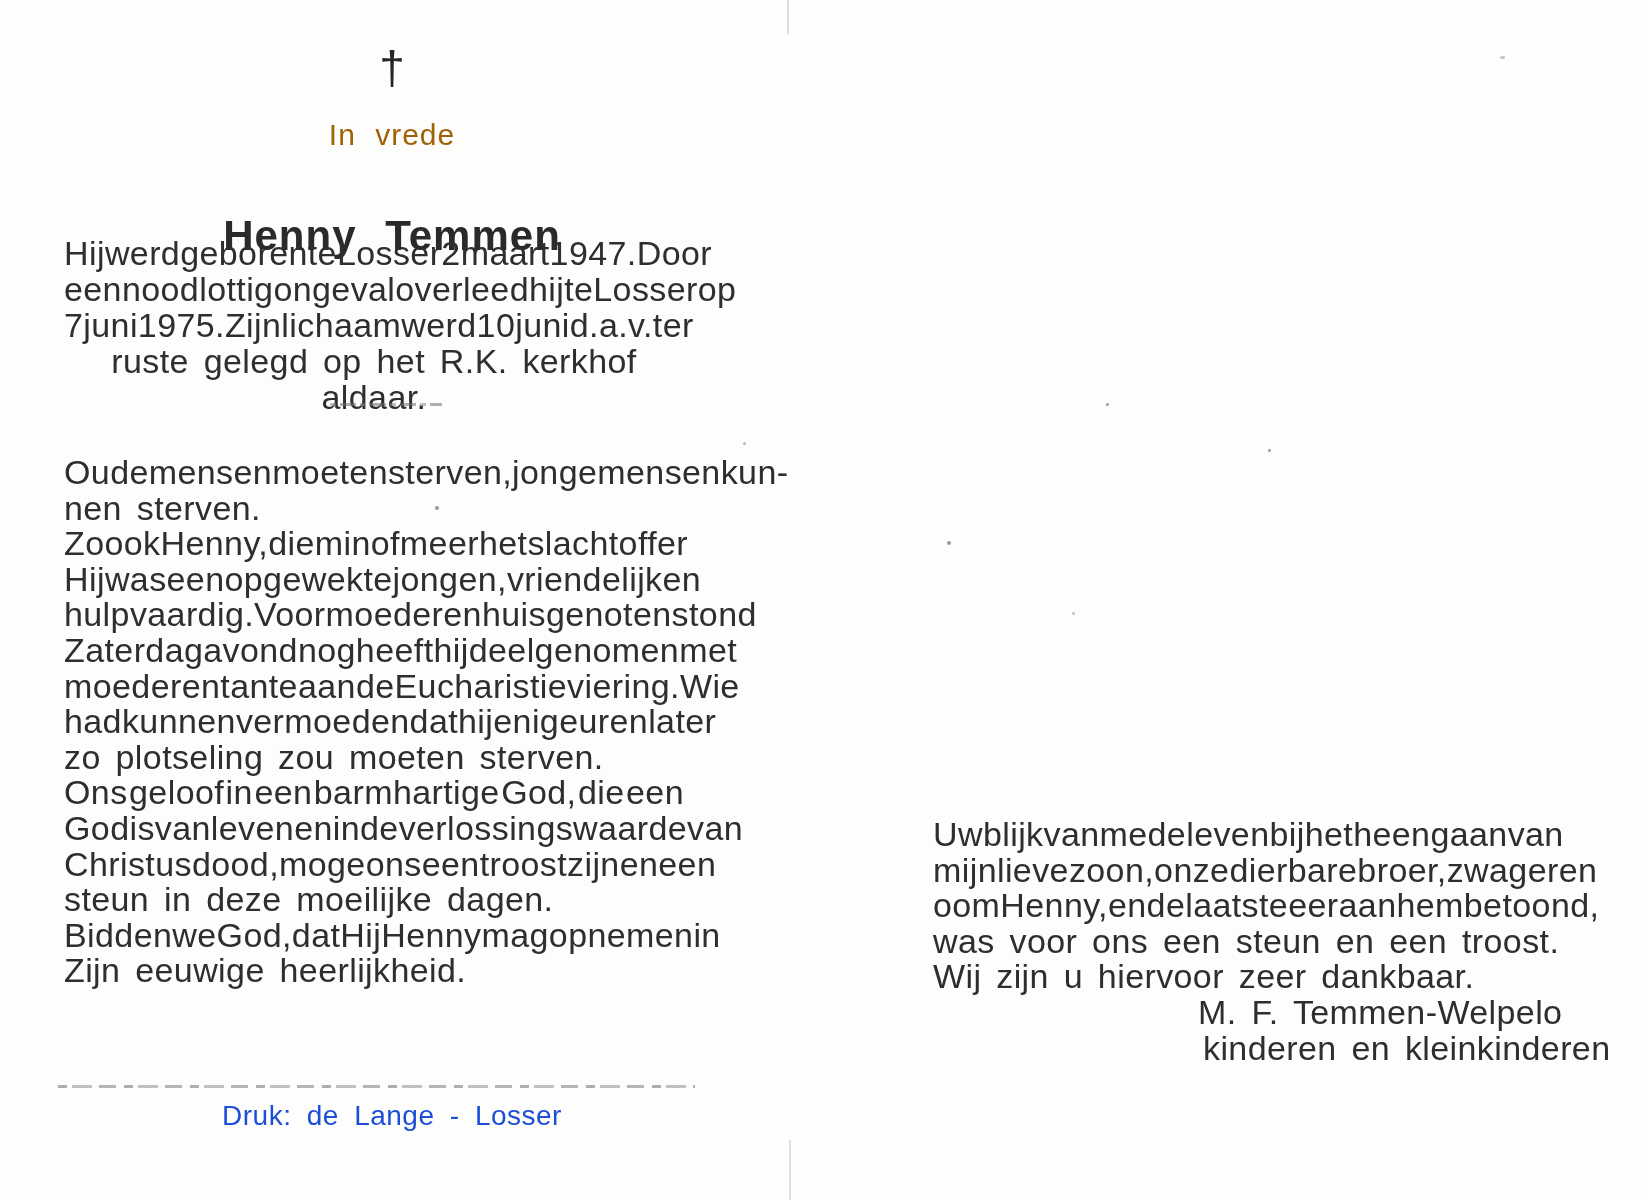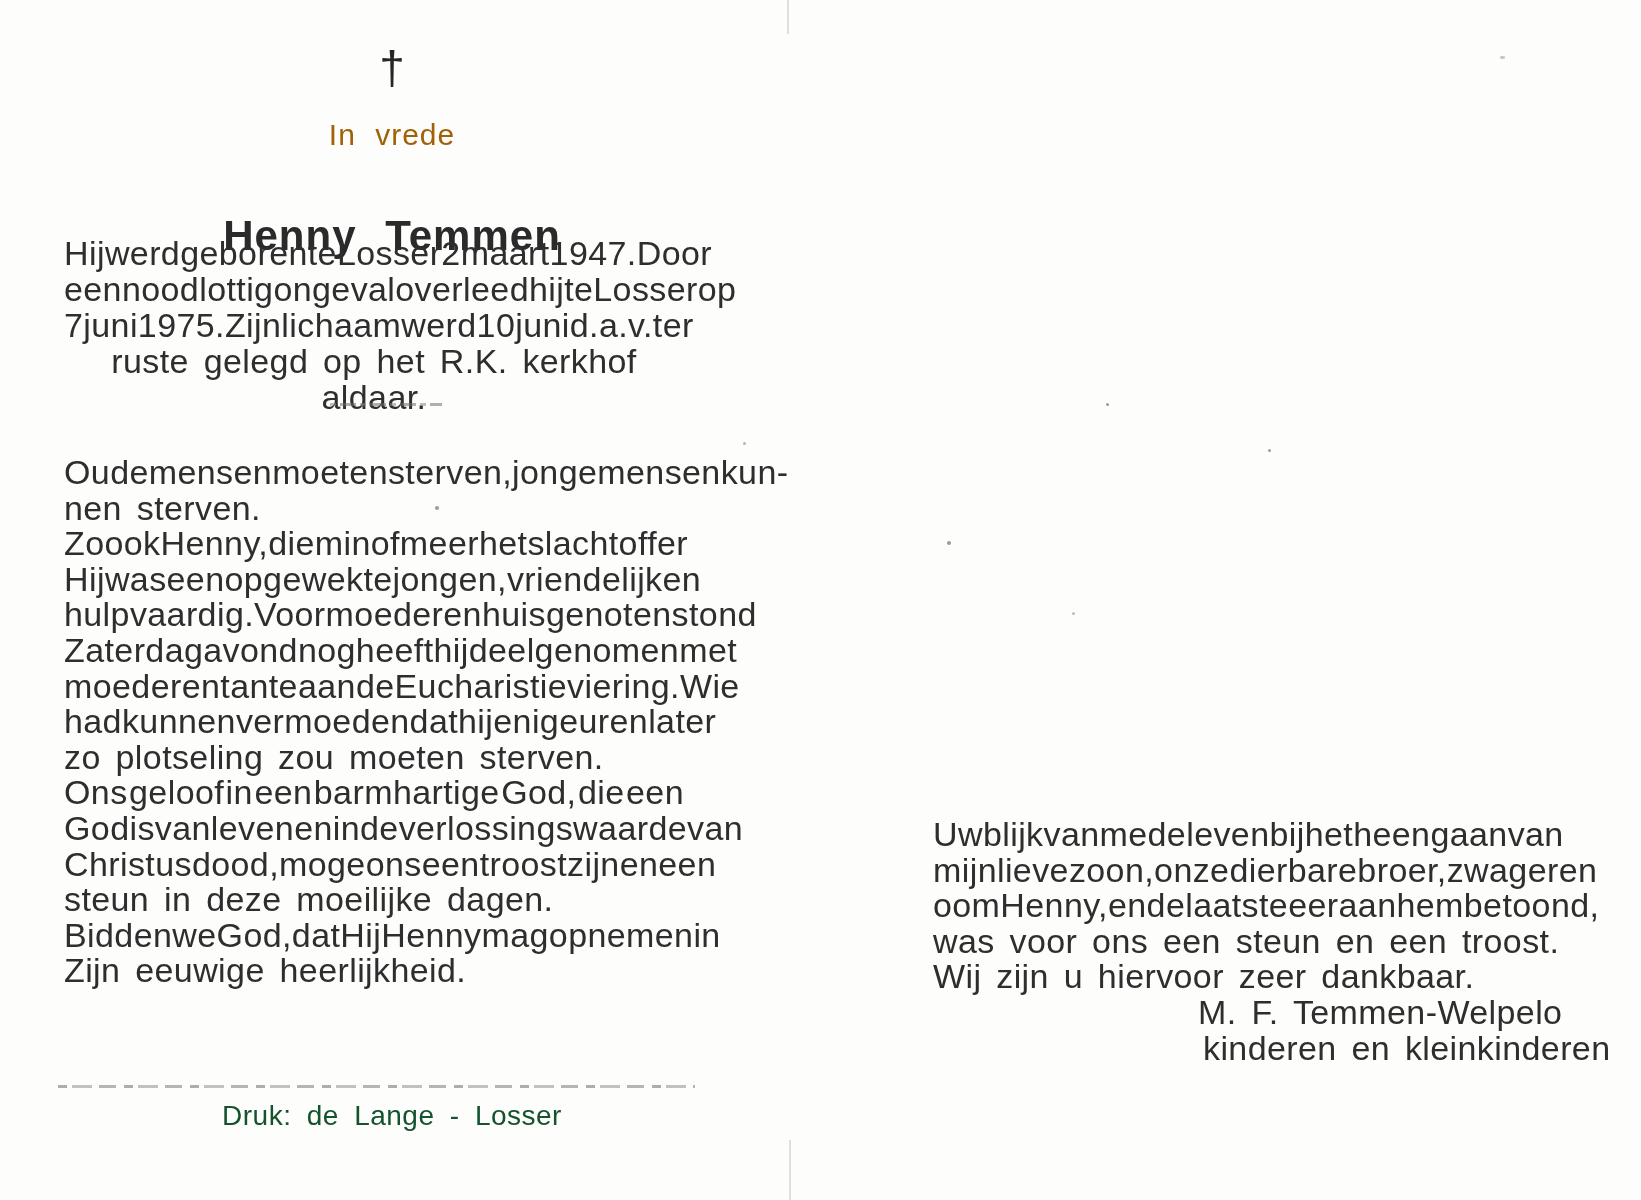--- a/index.html
+++ b/index.html
@@ -43,21 +43,21 @@
     letter-spacing: 0.4px; word-spacing: 5px;
     white-space: nowrap;
   }
   .intro-block .line { height: 36px; line-height: 36px; }
   .fit { display: flex; justify-content: space-between; white-space: normal; }
   .center { text-align: center; white-space: normal; }
   .footer-line {
     position: absolute; top: 1098px; left: 0; width: 100%;
     text-align: center; transform: translateX(18px);
     font-size: 28px; line-height: 36px;
-    letter-spacing: 0.5px; word-spacing: 7px; color: #14532d;
+    letter-spacing: 0.5px; word-spacing: 7px; color: #1d4ed8;
   }
   
   .divider-small {
     position: absolute; left: 330px; top: 403px; width: 112px; height: 3px;
     background: repeating-linear-gradient(90deg,
       #8b8b8b 0 6px, transparent 6px 10px,
       #6f6f6f 10px 26px, transparent 26px 30px);
     opacity: 0.55;
   }
   .divider-long {

